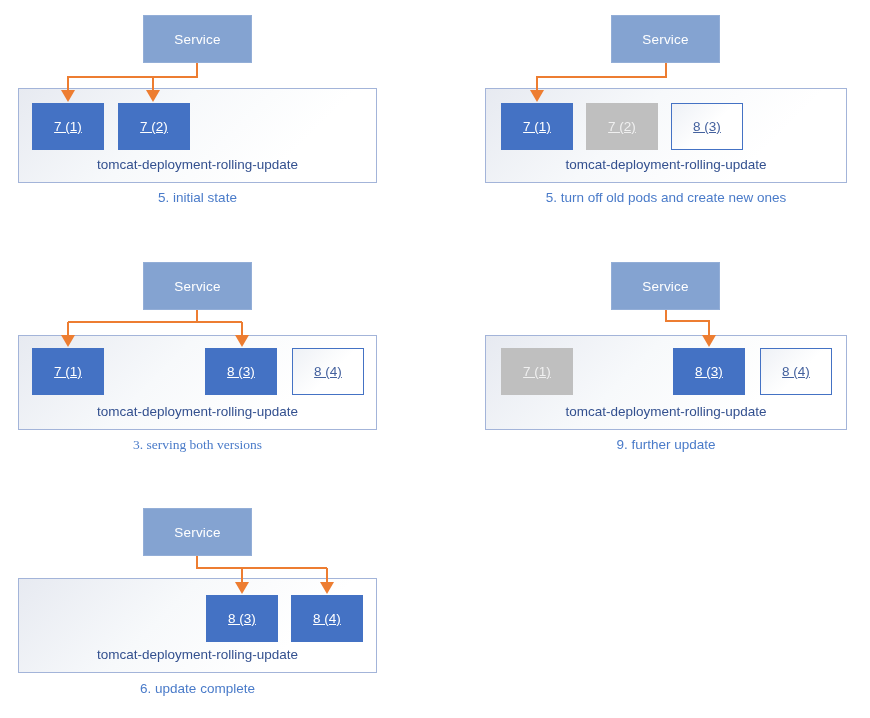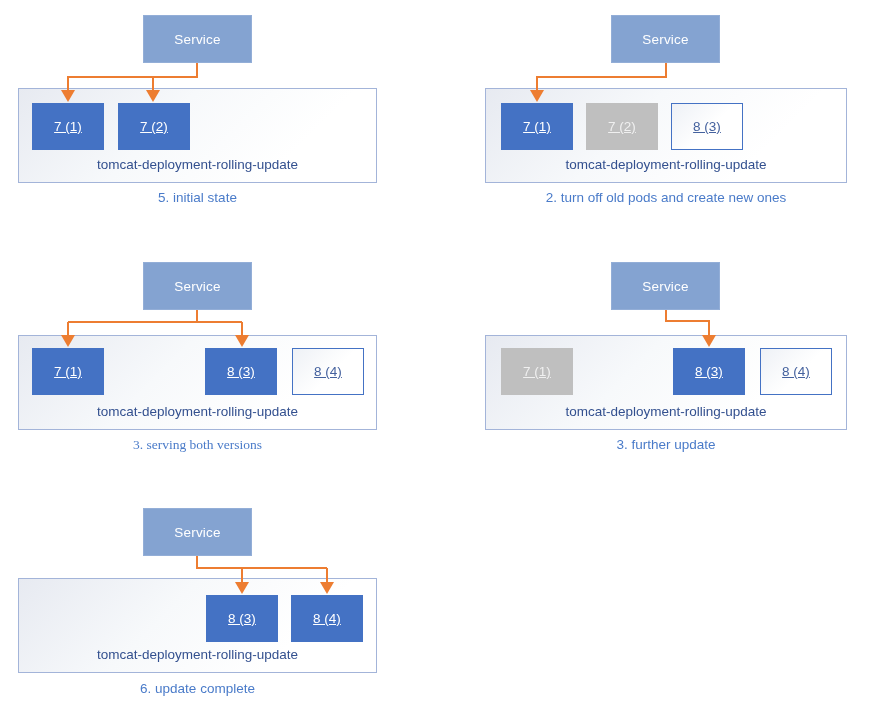--- a/index.html
+++ b/index.html
@@ -108,41 +108,41 @@
     <div class="caption" style="left:18px; top:190px; width:359px;">5. initial state</div>
   </div>
 
   <div>
     <div class="service" style="left:611px; top:15px;">Service</div>
     <div class="deployment" style="left:485px; top:88px; width:362px;"></div>
     <div class="pod state-active" style="left:501px; top:103px;">7 (1)</div>
     <div class="pod state-inactive" style="left:586px; top:103px;">7 (2)</div>
     <div class="pod state-pending" style="left:671px; top:103px;">8 (3)</div>
     <div class="deploy-label" style="left:485px; top:157px; width:362px;">tomcat-deployment-rolling-update</div>
-    <div class="caption" style="left:485px; top:190px; width:362px;">2. turn off old pods and create new ones</div>
+    <div class="caption" style="left:485px; top:190px; width:362px;">5. turn off old pods and create new ones</div>
   </div>
 
   <div>
     <div class="service" style="left:143px; top:262px;">Service</div>
     <div class="deployment" style="left:18px; top:335px; width:359px;"></div>
     <div class="pod state-active" style="left:32px; top:348px;">7 (1)</div>
     <div class="pod state-active" style="left:205px; top:348px;">8 (3)</div>
     <div class="pod state-pending" style="left:292px; top:348px;">8 (4)</div>
     <div class="deploy-label" style="left:18px; top:404px; width:359px;">tomcat-deployment-rolling-update</div>
     <div class="caption" style="left:18px; top:437px; width:359px;font-family:Liberation Serif, serif;">3. serving both versions</div>
   </div>
 
   <div>
     <div class="service" style="left:611px; top:262px;">Service</div>
     <div class="deployment" style="left:485px; top:335px; width:362px;"></div>
     <div class="pod state-inactive" style="left:501px; top:348px;">7 (1)</div>
     <div class="pod state-active" style="left:673px; top:348px;">8 (3)</div>
     <div class="pod state-pending" style="left:760px; top:348px;">8 (4)</div>
     <div class="deploy-label" style="left:485px; top:404px; width:362px;">tomcat-deployment-rolling-update</div>
-    <div class="caption" style="left:485px; top:437px; width:362px;">3. further update</div>
+    <div class="caption" style="left:485px; top:437px; width:362px;">9. further update</div>
   </div>
 
   <div>
     <div class="service" style="left:143px; top:508px;">Service</div>
     <div class="deployment" style="left:18px; top:578px; width:359px;"></div>
     <div class="pod state-active" style="left:206px; top:595px;">8 (3)</div>
     <div class="pod state-active" style="left:291px; top:595px;">8 (4)</div>
     <div class="deploy-label" style="left:18px; top:647px; width:359px;">tomcat-deployment-rolling-update</div>
     <div class="caption" style="left:18px; top:681px; width:359px;">6. update complete</div>
   </div>

